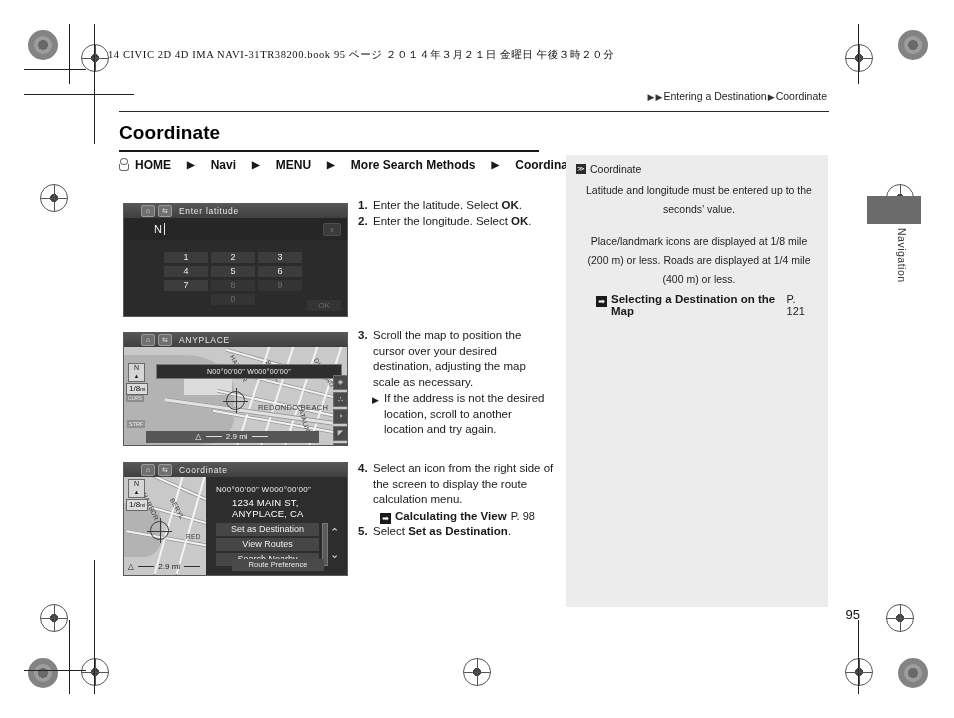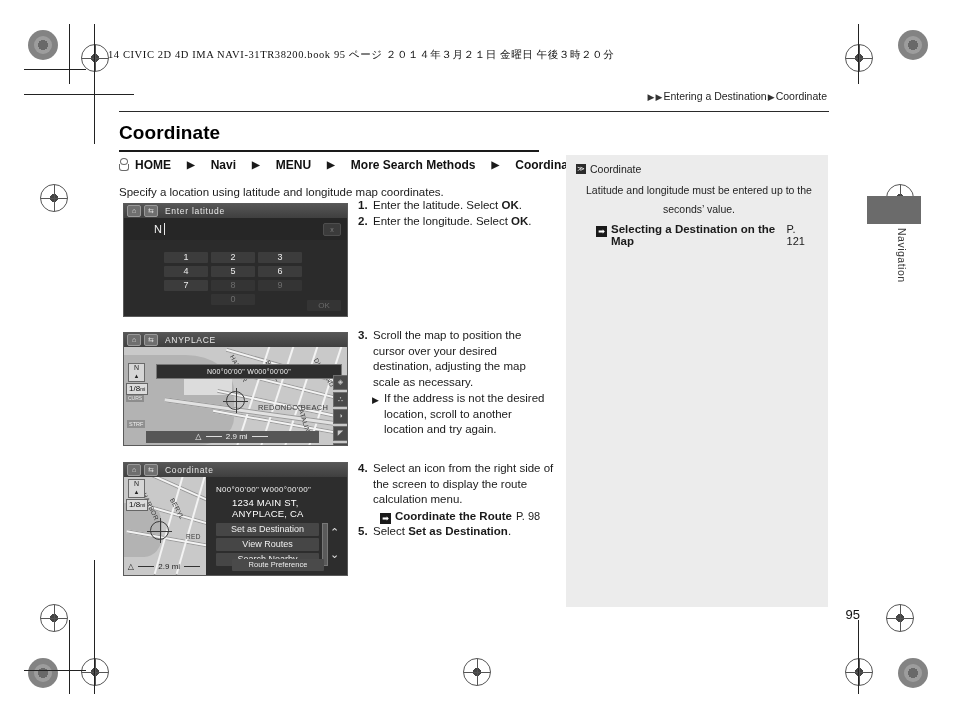--- a/index.html
+++ b/index.html
@@ -192,21 +192,21 @@
     border: 1px solid #5a5a5a;
     overflow: hidden;
     font-family: "Liberation Sans", sans-serif;
   }
   .dev-titlebar {
     height: 14px;
     background: linear-gradient(#565656,#3f3f3f);
     display: flex;
     align-items: center;
     gap: 3px;
-    padding-left: 3px;
+    padding-left: 17px;
     border-bottom: 1px solid #1d1d1d;
   }
   .dev-ico {
     width: 12px; height: 10px;
     background: #6f6f6f;
     border: 1px solid #9a9a9a;
     border-radius: 2px;
     color: #ddd;
     font-size: 7px;
     line-height: 9px;
@@ -587,21 +587,20 @@
     <span>HOME</span>
     <span class="tri">▶</span>
     <span>Navi</span>
     <span class="tri">▶</span>
     <span>MENU</span>
     <span class="tri">▶</span>
     <span>More Search Methods</span>
     <span class="tri">▶</span>
     <span>Coordinate</span>
   </div>
-  <div class="intro">Specify a location using latitude and longitude map coordinates.</div>
 </div>
 
 <div class="device" style="left:123px; top:203px;">
   <div class="dev-titlebar">
     <div class="dev-ico">⌂</div>
     <div class="dev-ico">⇆</div>
     <div class="dev-title">Enter latitude</div>
   </div>
   <div class="kp-input"></div>
   <div class="kp-letter">N</div>
@@ -758,36 +757,37 @@
   </div>
 </div>
 
 <div class="step" style="left:358px; top:461px; width:196px;">
   <div class="step-row">
     <span class="step-num">4.</span>
     <span class="step-body">Select an icon from the right side of the screen to display the route calculation menu.</span>
   </div>
   <div class="xref">
     <span class="xref-icon">➡</span>
-    <span class="xref-title">Coordinate the Route</span>
+    <span class="xref-title">Calculating the View</span>
     <span class="xref-page">P. 98</span>
   </div>
   <div class="step-row">
     <span class="step-num">5.</span>
     <span class="step-body"><span>Select </span><span class="bold">Set as Destination</span><span>.</span></span>
   </div>
 </div>
 
 <div class="note-box">
   <div class="note-head">
     <span class="note-head-icon">≫</span>
     <span>Coordinate</span>
   </div>
   <div class="note-body">
     <p class="note-p">Latitude and longitude must be entered up to the seconds’ value.</p>
+    <p class="note-p">Place/landmark icons are displayed at 1/8 mile (200 m) or less. Roads are displayed at 1/4 mile (400 m) or less.</p>
     <div class="note-xref">
       <span class="xref-icon">➡</span>
       <span class="xref-title">Selecting a Destination on the Map</span>
       <span class="xref-page">P. 121</span>
     </div>
   </div>
 </div>
 
 <div class="side-tab"></div>
 <div class="side-tab-label">Navigation</div>

